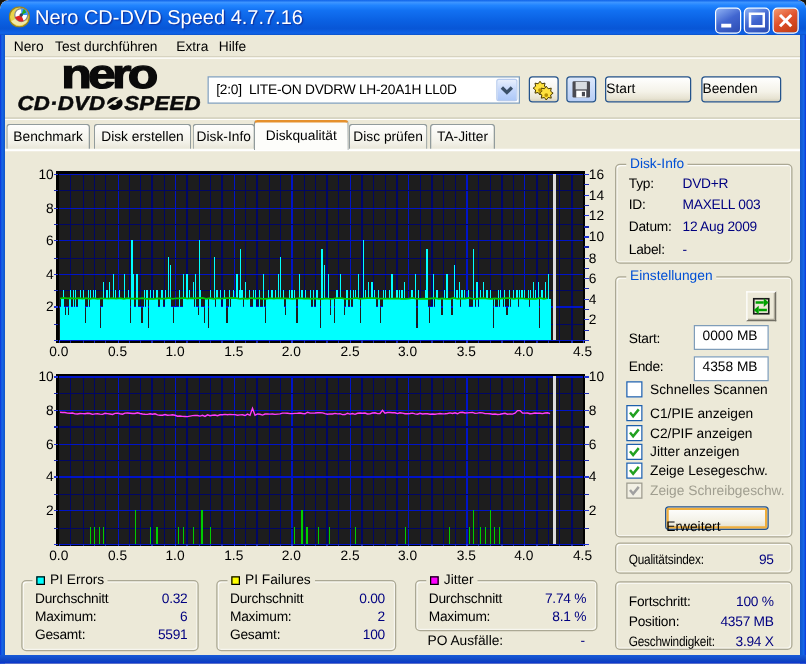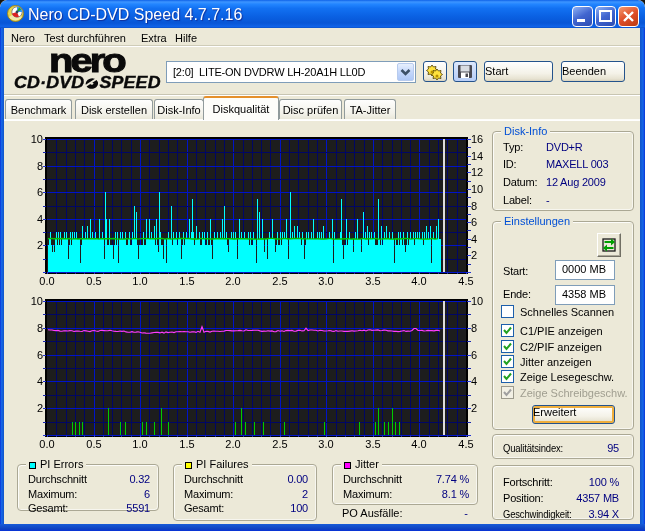--- a/index.html
+++ b/index.html
@@ -530,32 +530,32 @@
           <path d="M2,5 L4.5,8 L9,2.5" fill="none" stroke="#21a121" stroke-width="2"></path>
         </svg>
       </div>
       <span class="cblbl" style="top:149px">Zeige Lesegeschw.</span>
     <div class="cb dis" style="top:164px">
         <svg width="11" height="11">
           <path d="M2,5 L4.5,8 L9,2.5" fill="none" stroke="#a0a0a0" stroke-width="2"></path>
         </svg>
       </div>
       <span class="cblbl dis" style="top:165px">Zeige Schreibgeschw.</span>
-    <div class="xpbtn" style="left:39px;top:183px;width:83px;height:19px;padding-top:0;box-shadow:inset 0 0 0 2px #efae3c">Erweitert</div>
+    <div class="xpbtn" style="left:39px;top:183px;width:83px;height:19px;padding-top:10px;box-shadow:inset 0 0 0 2px #efae3c">Erweitert</div>
   </div>
   <div class="gbox" style="left:492px;top:434px;width:142px;height:25px">
     <div class="row" style="top:7px;right:14px"><span class="l">Qualitätsindex:</span><span class="v">95</span></div>
   </div>
   <div class="gbox" style="left:492px;top:465px;width:142px;height:55px">
     <div class="row" style="top:10px;right:14px">Fortschritt:<span class="v">100 %</span></div>
     <div class="row" style="top:26px;right:14px">Position:<span class="v">4357 MB</span></div>
     <div class="row" style="top:42px;right:14px"><span class="l">Geschwindigkeit:</span><span class="v">3.94 X</span></div>
   </div>
 
-  <div class="gbox" style="left:17px;top:464px;width:142px;height:47px">
+  <div class="gbox" style="left:17px;top:464px;width:142px;height:57px">
     <span class="gt"><span class="sq" style="background:#00ffff"></span>PI Errors</span>
     <div class="row" style="top:8px">Durchschnitt<span class="v">0.32</span></div>
     <div class="row" style="top:23px">Maximum:<span class="v">6</span></div>
     <div class="row" style="top:37px">Gesamt:<span class="v">5591</span></div>
   </div>
   <div class="gbox" style="left:173px;top:464px;width:144px;height:57px">
     <span class="gt"><span class="sq" style="background:#ffff00"></span>PI Failures</span>
     <div class="row" style="top:8px">Durchschnitt<span class="v">0.00</span></div>
     <div class="row" style="top:23px">Maximum:<span class="v">2</span></div>
     <div class="row" style="top:37px">Gesamt:<span class="v">100</span></div>

